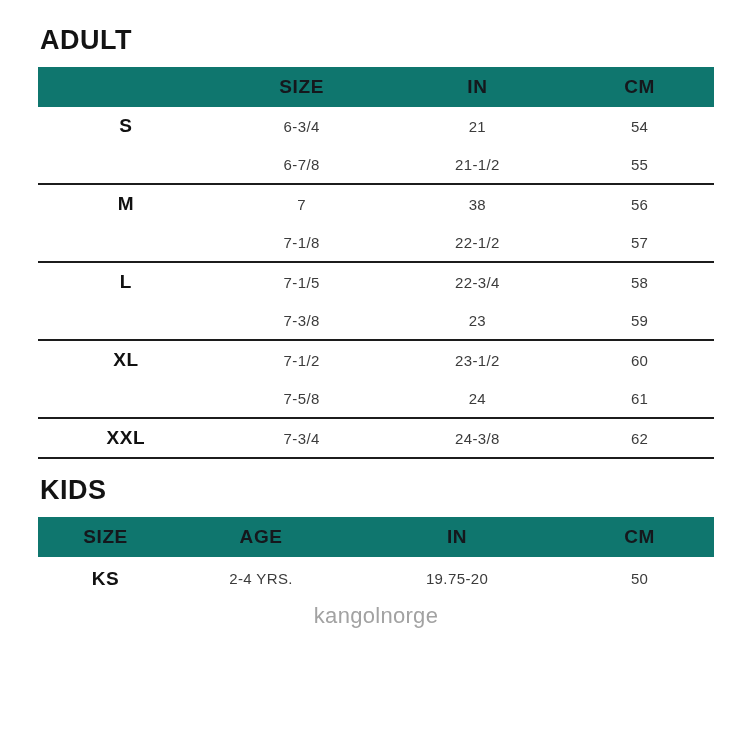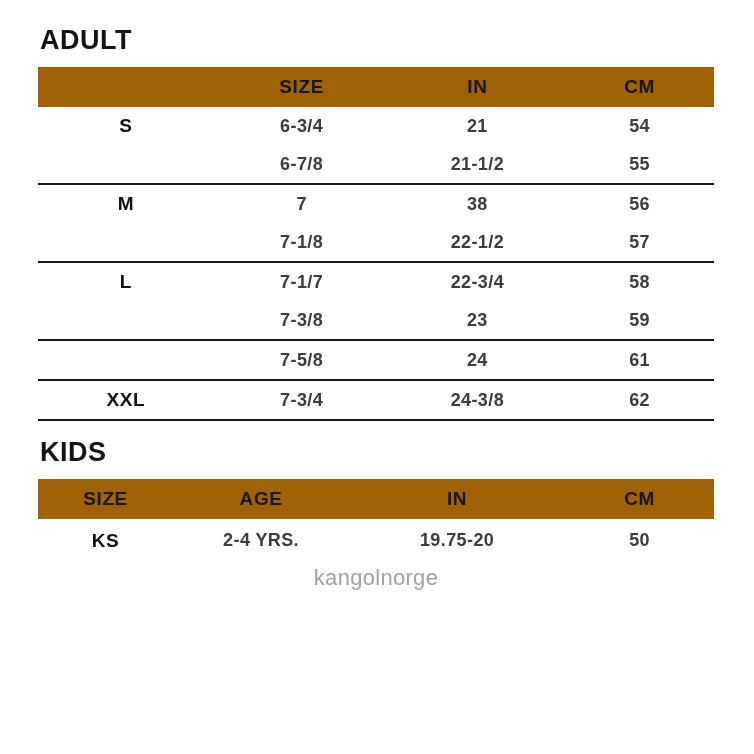--- a/index.html
+++ b/index.html
@@ -30,35 +30,35 @@
   }
   .section-title.kids {
     margin-top: 18px;
   }
   table.size-table {
     width: 100%;
     border-collapse: collapse;
     table-layout: fixed;
   }
   table.size-table thead th {
-    background: #a16207;
+    background: #0f766e;
     height: 40px;
     font-size: 19px;
     font-weight: 700;
     letter-spacing: 0.6px;
     text-align: center;
     color: #15171c;
     padding: 0;
   }
   table.size-table td {
     height: 38px;
     text-align: center;
     vertical-align: middle;
-    font-size: 18px;
-    font-weight: 700;
+    font-size: 15px;
+    font-weight: 400;
     letter-spacing: 0.4px;
     color: #3c3c3c;
     padding: 0;
   }
   table.kids-table td {
     height: 43px;
     text-align: center;
   }
   table.size-table td.lbl {
     font-weight: 700;
@@ -126,33 +126,39 @@
         <td class="lbl"></td>
         <td>7-1/8</td>
         <td>22-1/2</td>
         <td>57</td>
       </tr>
     </tbody>
 
     <tbody class="group">
       <tr>
         <td class="lbl">L</td>
-        <td>7-1/7</td>
+        <td>7-1/5</td>
         <td>22-3/4</td>
         <td>58</td>
       </tr>
       <tr>
         <td class="lbl"></td>
         <td>7-3/8</td>
         <td>23</td>
         <td>59</td>
       </tr>
     </tbody>
 
     <tbody class="group">
+      <tr>
+        <td class="lbl">XL</td>
+        <td>7-1/2</td>
+        <td>23-1/2</td>
+        <td>60</td>
+      </tr>
       <tr>
         <td class="lbl"></td>
         <td>7-5/8</td>
         <td>24</td>
         <td>61</td>
       </tr>
     </tbody>
 
     <tbody class="group">
       <tr>

